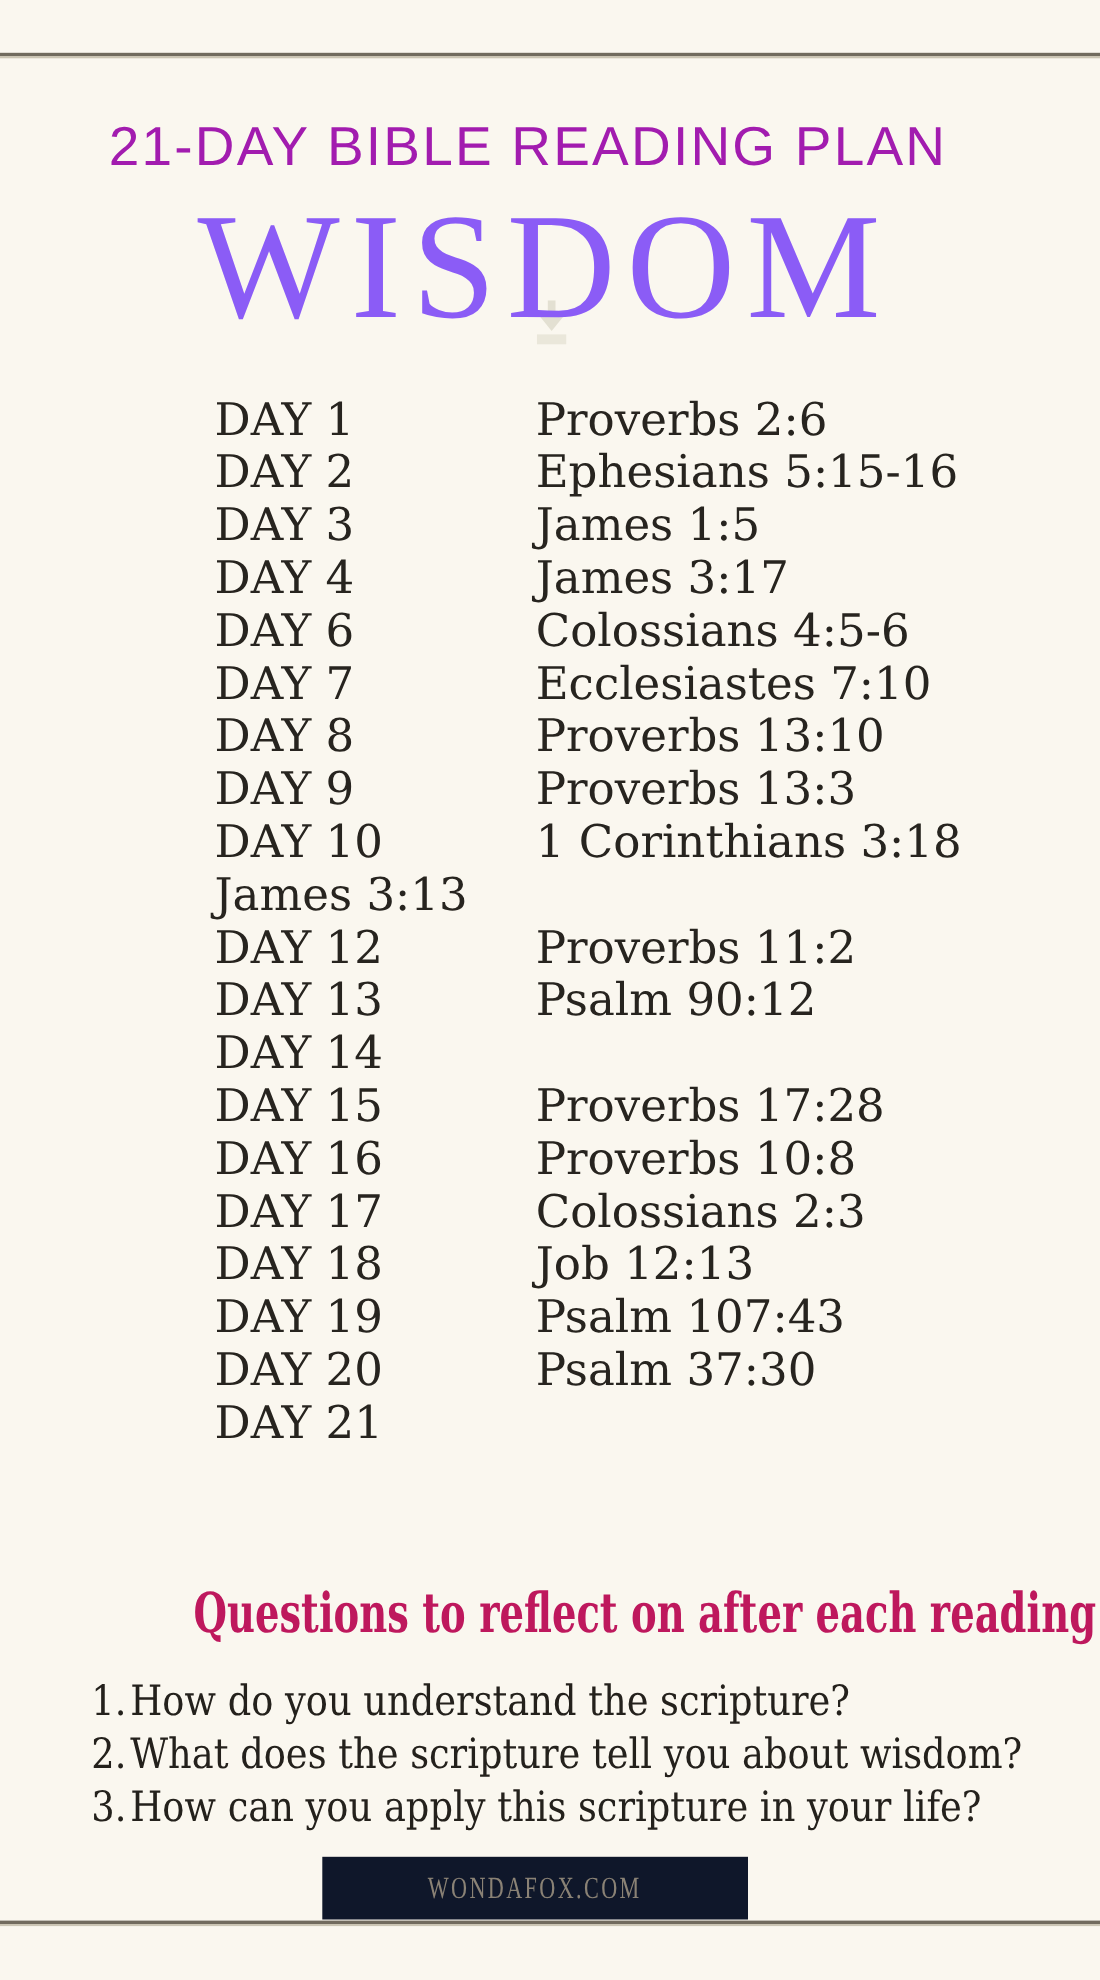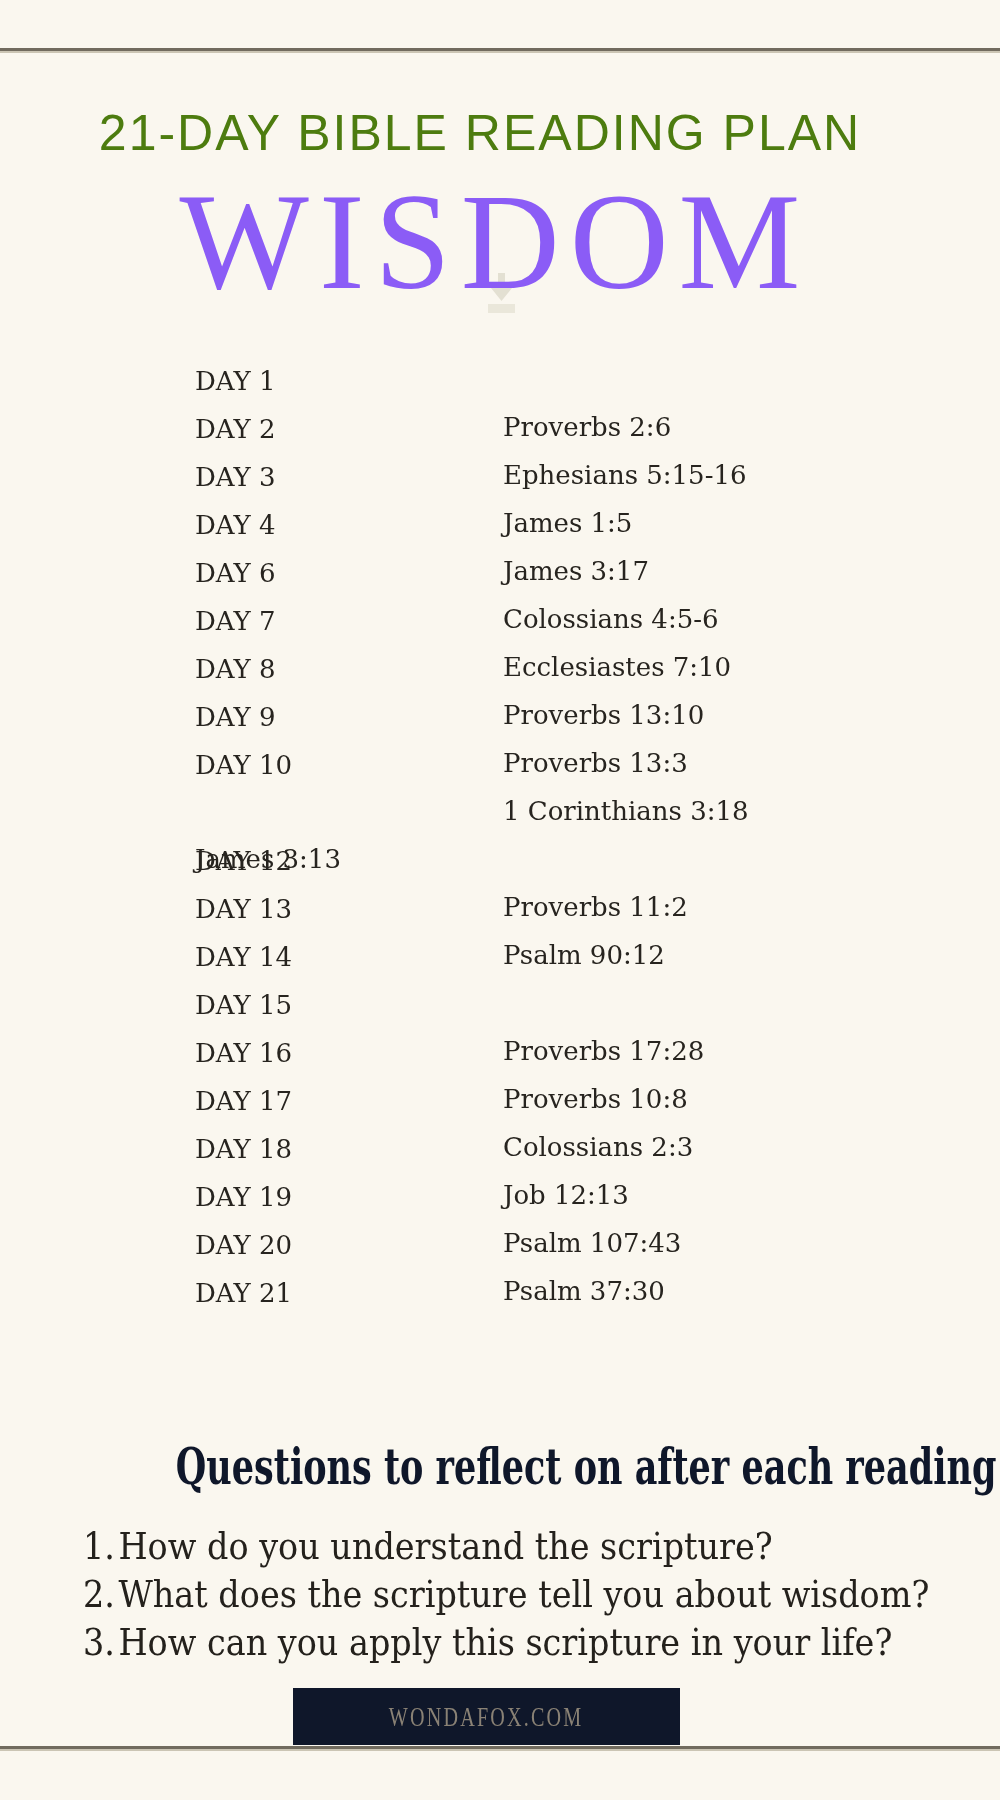--- a/index.html
+++ b/index.html
@@ -27,21 +27,21 @@
   .title {
     position: absolute;
     top: 104px;
     left: 0;
     right: 40px;
     text-align: center;
     font-family: "Liberation Sans", sans-serif;
     font-size: 50px;
     font-weight: 400;
     letter-spacing: 2px;
-    color: #4d7c0f;
+    color: #a21caf;
     white-space: nowrap;
   }
 
   .wisdom {
     position: absolute;
     top: 174px;
     left: 0;
     right: 10px;
     text-align: center;
     font-family: "Liberation Serif", serif;
@@ -63,37 +63,36 @@
   .days {
     position: absolute;
     left: 195px;
     top: 357px;
     width: 700px;
   }
   .day-row {
     display: flex;
     height: 48px;
     line-height: 48px;
-    font-size: 26px;
+    font-size: 41px;
     color: #27241f;
-    gap: 16px;
   }
   .day-row .day-label { width: 292px; flex: 0 0 292px; }
-  .day-row .day-ref { flex: 1; margin-top: 46px; }
+  .day-row .day-ref { flex: 1; }
 
   .q-heading {
     position: absolute;
     top: 1441px;
     left: 0;
     right: 18px;
     text-align: center;
     font-size: 50px;
     line-height: 52px;
     font-weight: bold;
-    color: #0f172a;
+    color: #be185d;
     white-space: nowrap;
   }
   .q-heading .squeeze {
     display: inline-block;
     transform: scaleX(0.70);
     transform-origin: 50% 50%;
   }
 
   .questions {
     position: absolute;

